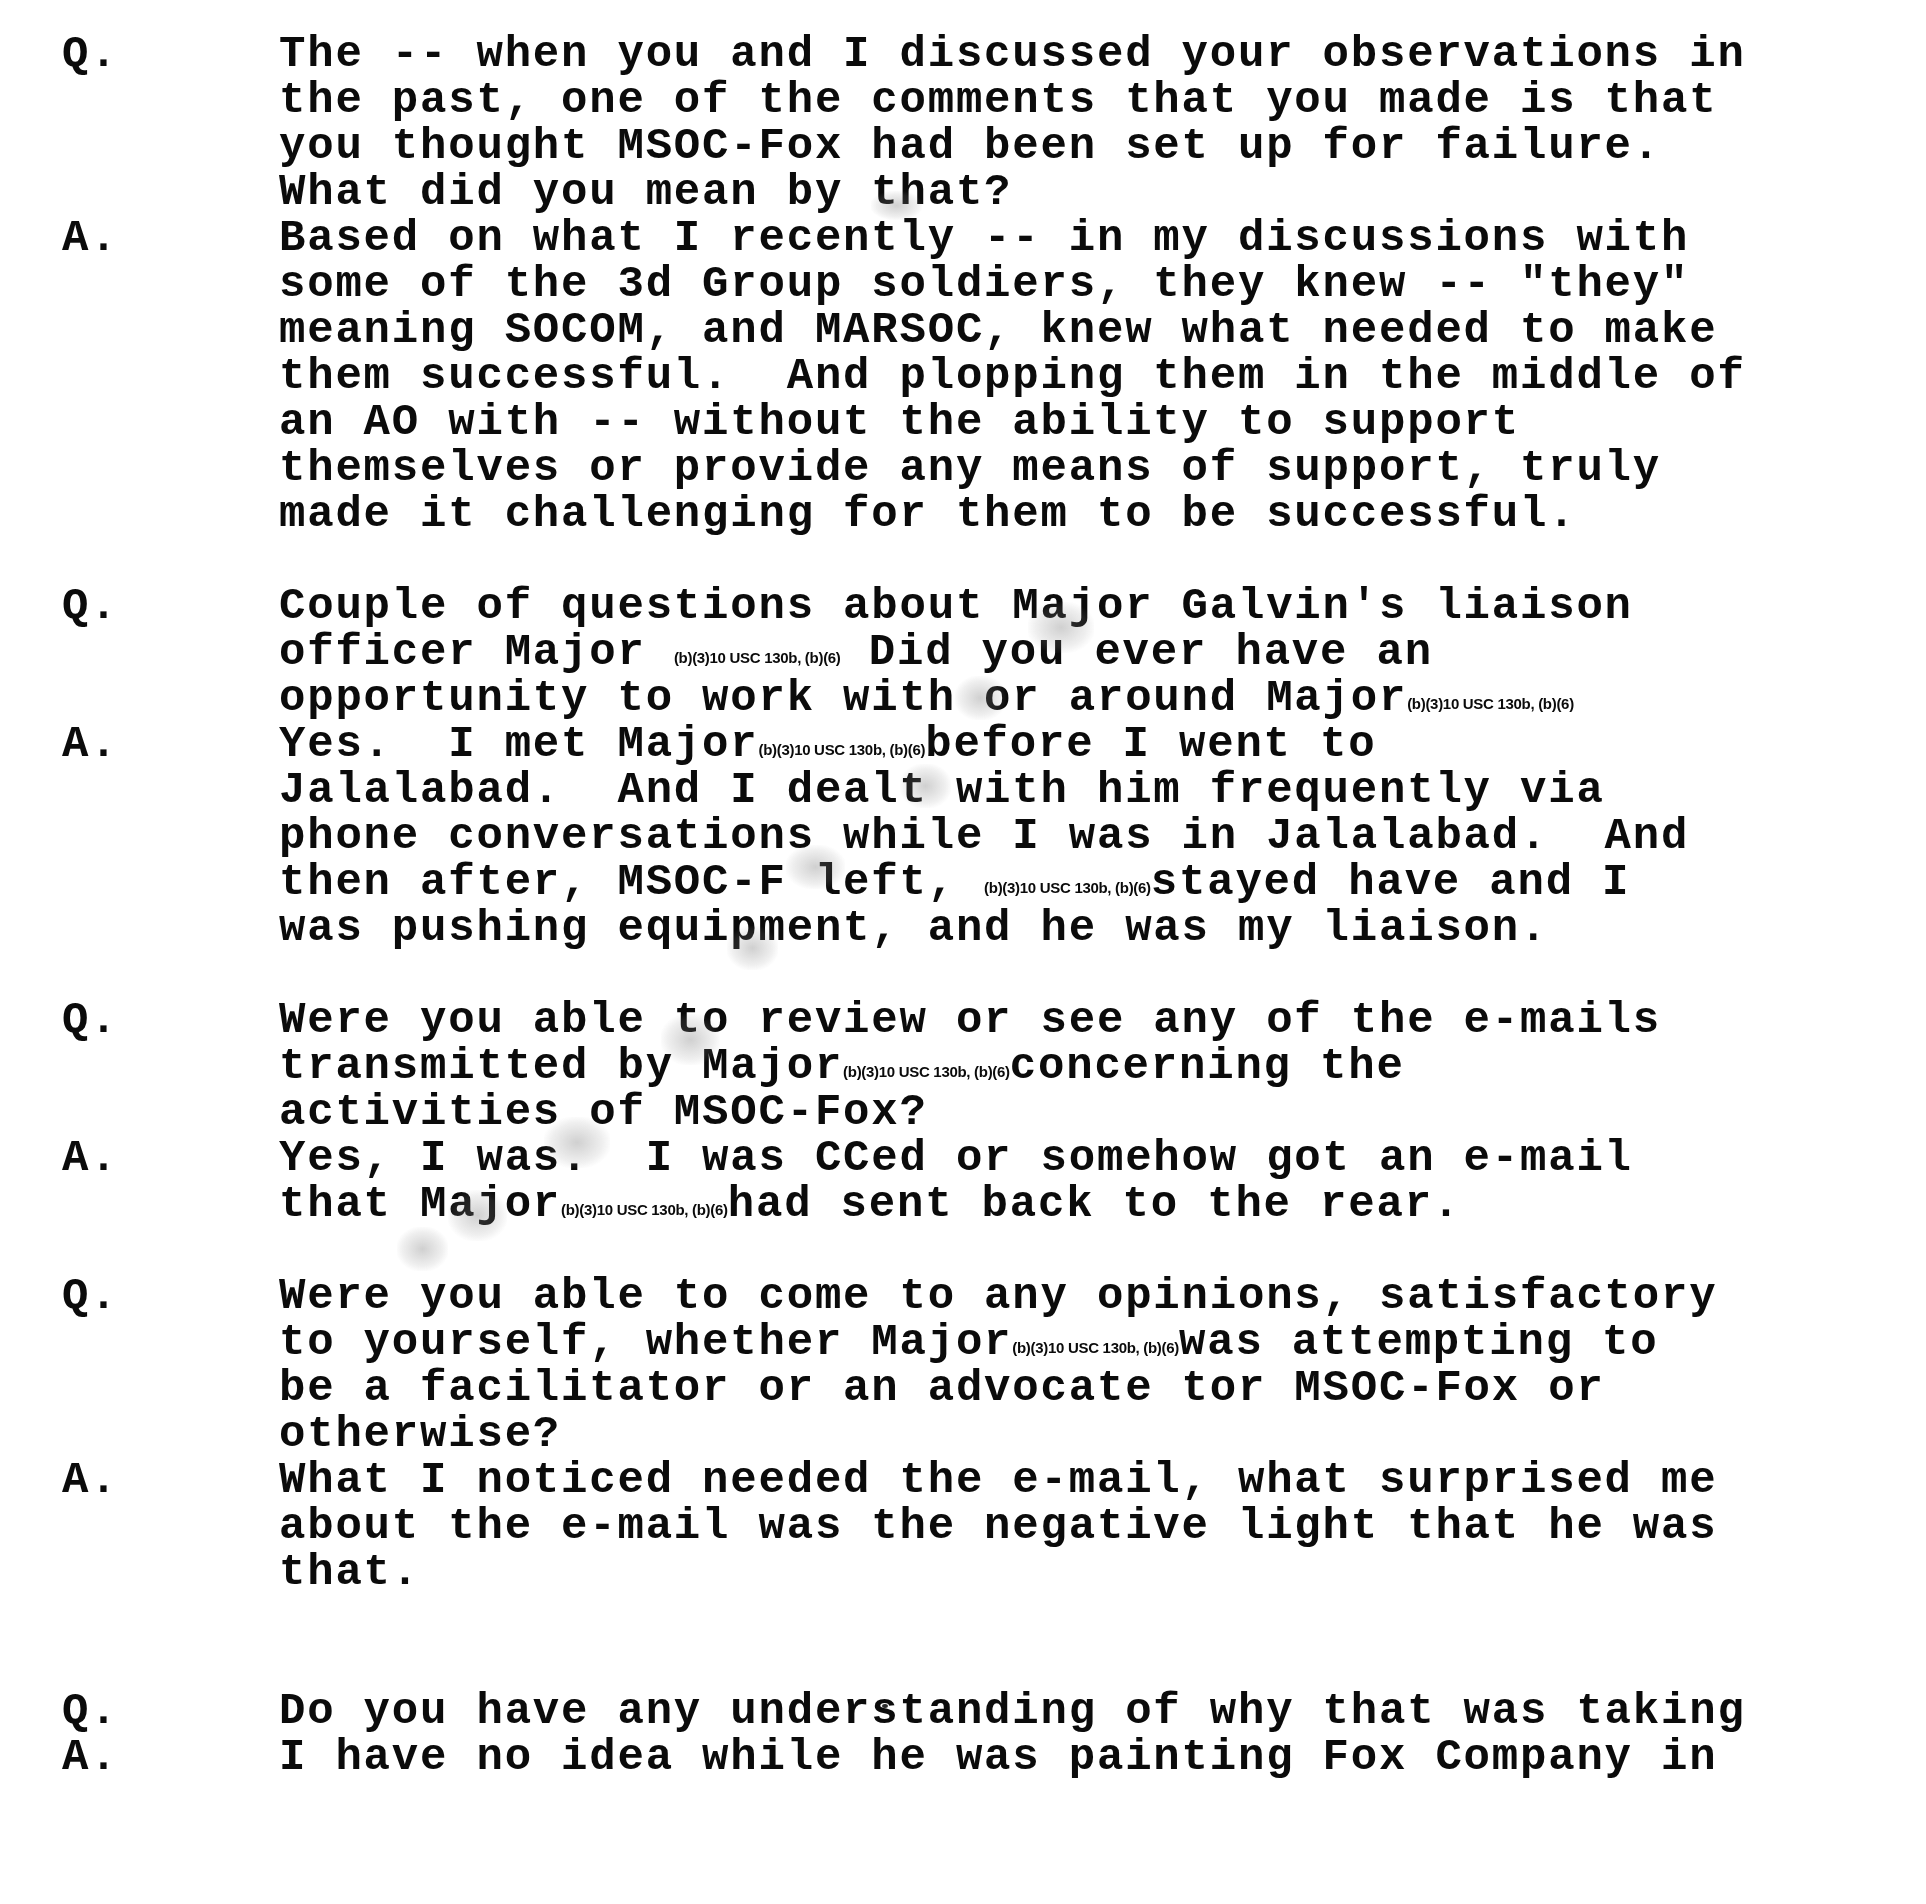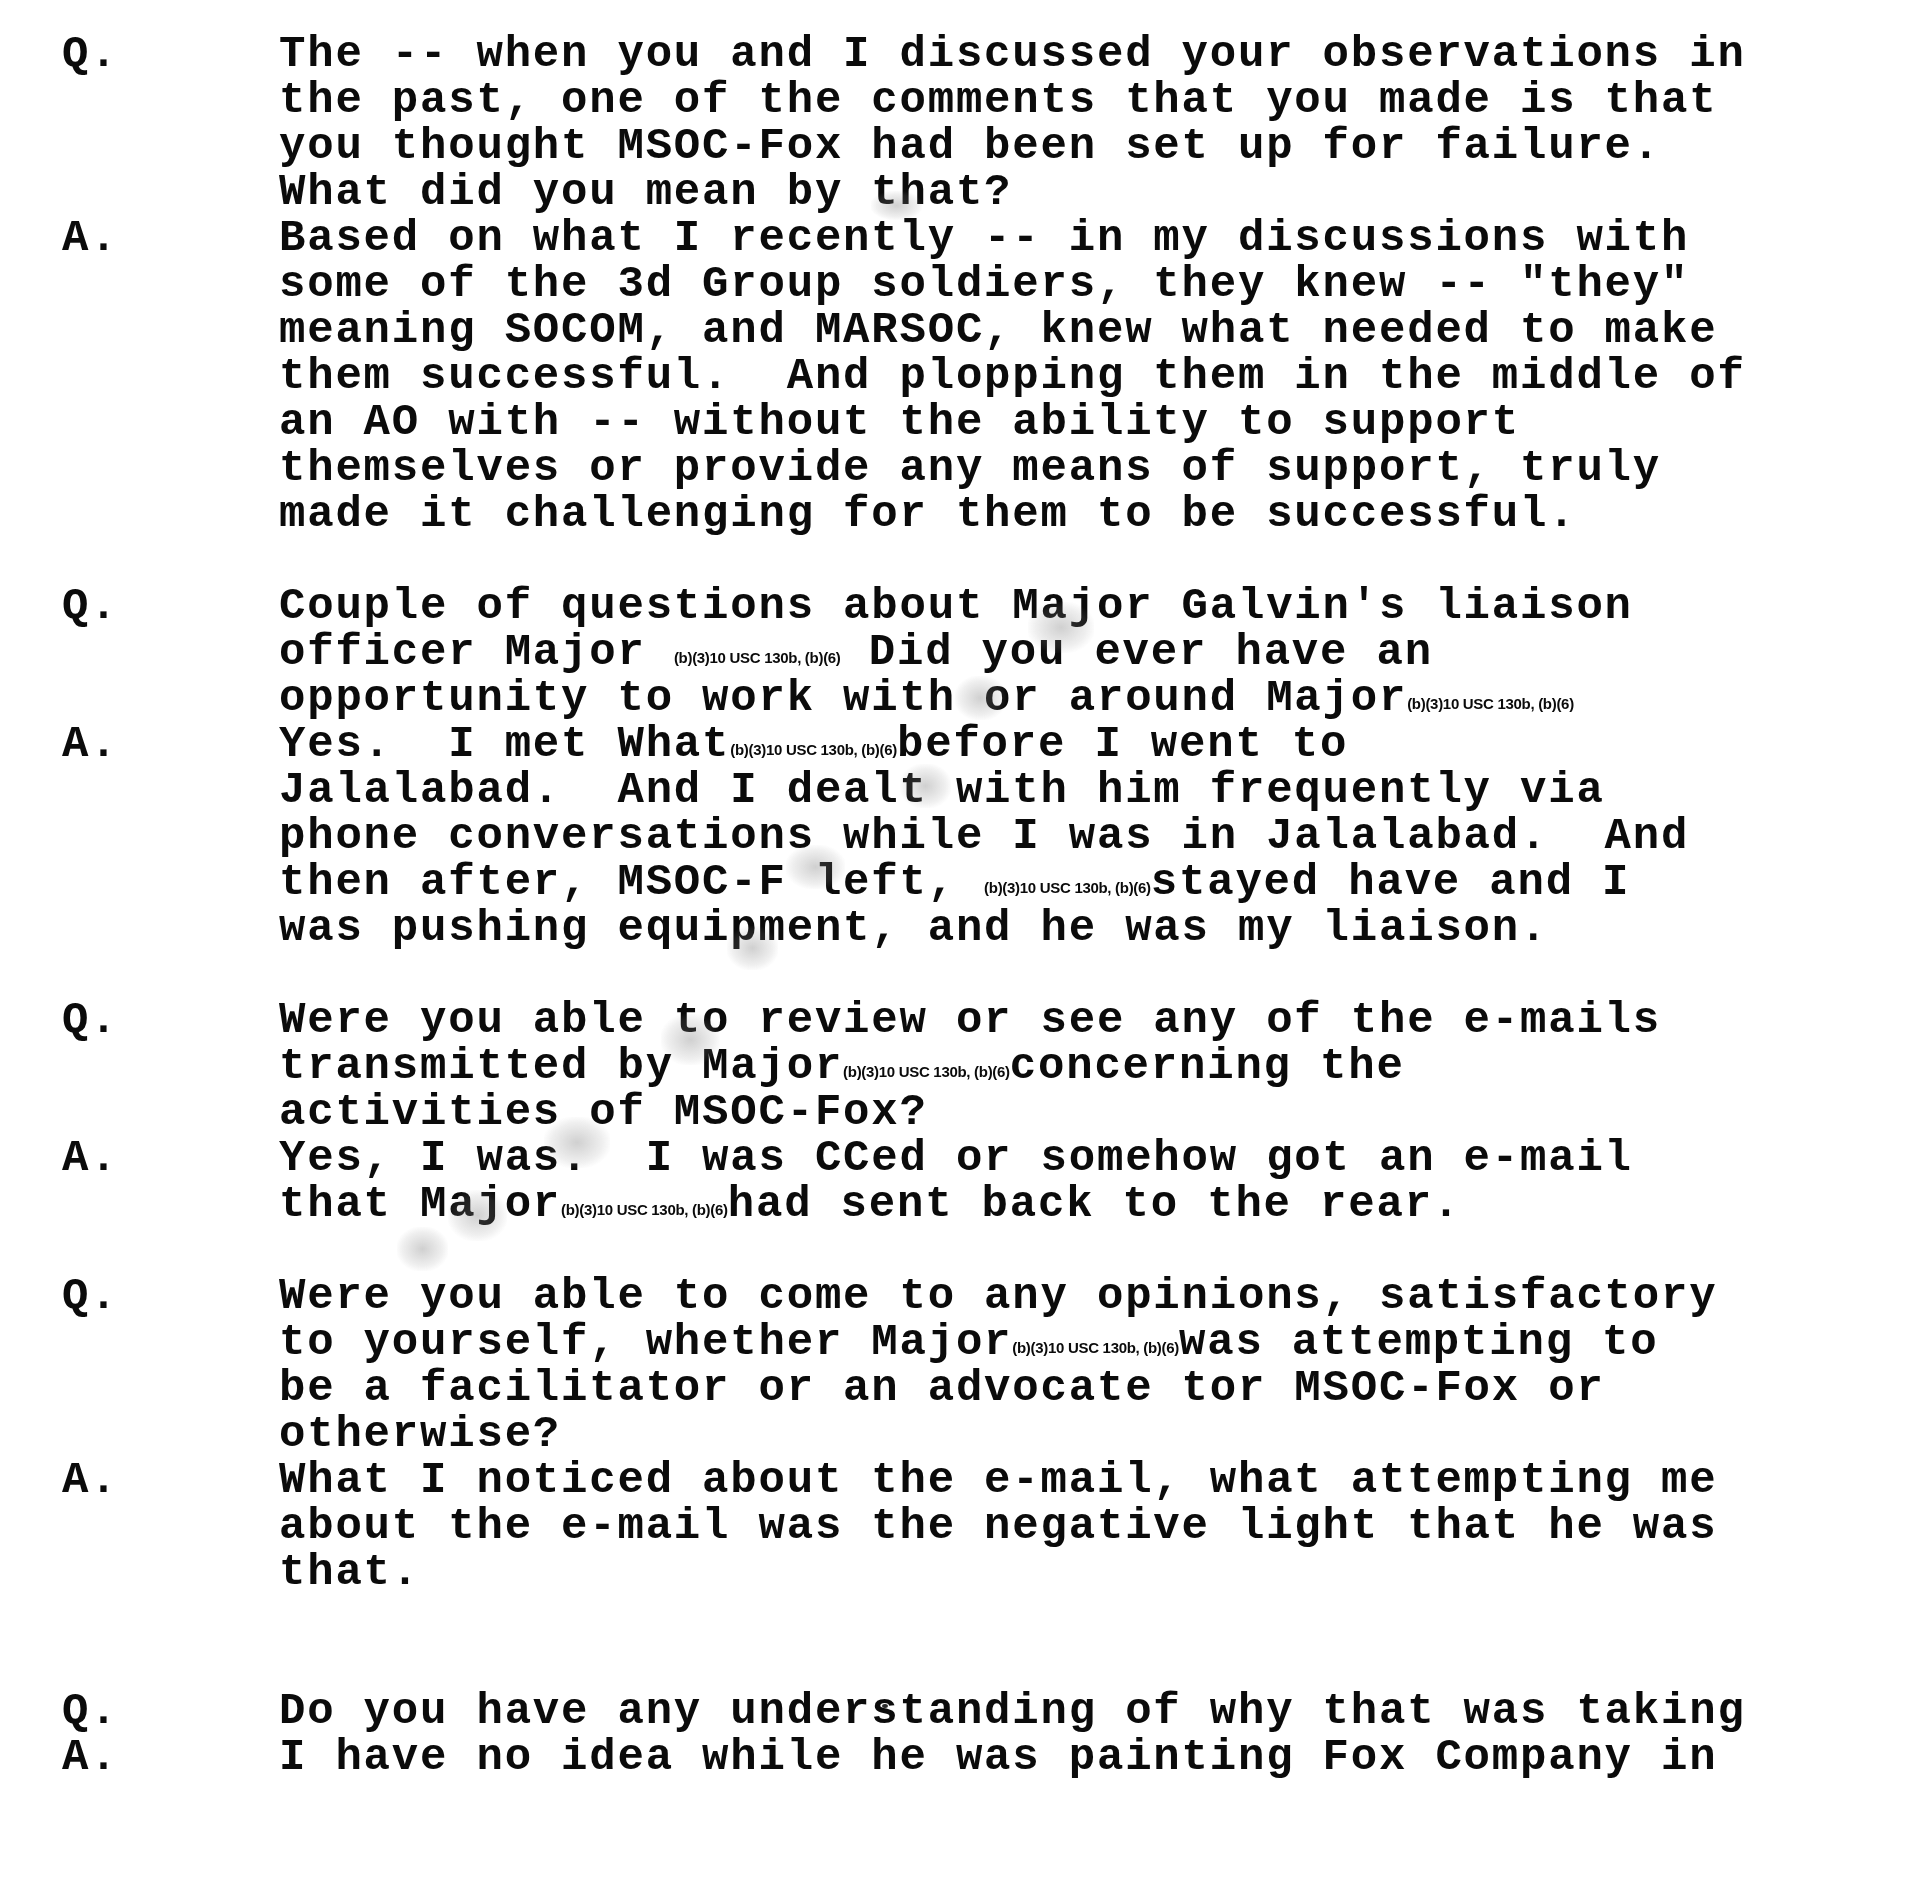--- a/index.html
+++ b/index.html
@@ -133,21 +133,21 @@
       <div class="body"><span>officer Major </span><span class="redaction">(b)(3)10 USC 130b, (b)(6)</span><span> Did you ever have an</span></div>
     </div>
         <div class="line">
       <div class="gutter"></div>
       <div class="body"><span>opportunity to work with or around Major</span><span class="redaction">(b)(3)10 USC 130b, (b)(6)</span></div>
     </div>
       </div>
       <div class="turn">
         <div class="line">
       <div class="gutter">A.</div>
-      <div class="body"><span>Yes.  I met What</span><span class="redaction">(b)(3)10 USC 130b, (b)(6)</span><span>before I went to</span></div>
+      <div class="body"><span>Yes.  I met Major</span><span class="redaction">(b)(3)10 USC 130b, (b)(6)</span><span>before I went to</span></div>
     </div>
         <div class="line">
       <div class="gutter"></div>
       <div class="body"><span>Jalalabad.  And I dealt with him frequently via</span></div>
     </div>
         <div class="line">
       <div class="gutter"></div>
       <div class="body"><span>phone conversations while I was in Jalalabad.  And</span></div>
     </div>
         <div class="line">
@@ -197,21 +197,21 @@
       <div class="body"><span>be a facilitator or an advocate tor MSOC-Fox or</span></div>
     </div>
         <div class="line">
       <div class="gutter"></div>
       <div class="body"><span>otherwise?</span></div>
     </div>
       </div>
       <div class="turn">
         <div class="line">
       <div class="gutter">A.</div>
-      <div class="body"><span>What I noticed about the e-mail, what attempting me</span></div>
+      <div class="body"><span>What I noticed needed the e-mail, what surprised me</span></div>
     </div>
         <div class="line">
       <div class="gutter"></div>
       <div class="body"><span>about the e-mail was the negative light that he was</span></div>
     </div>
         <div class="line">
       <div class="gutter"></div>
       <div class="body"><span>that.</span></div>
     </div>
       </div>

